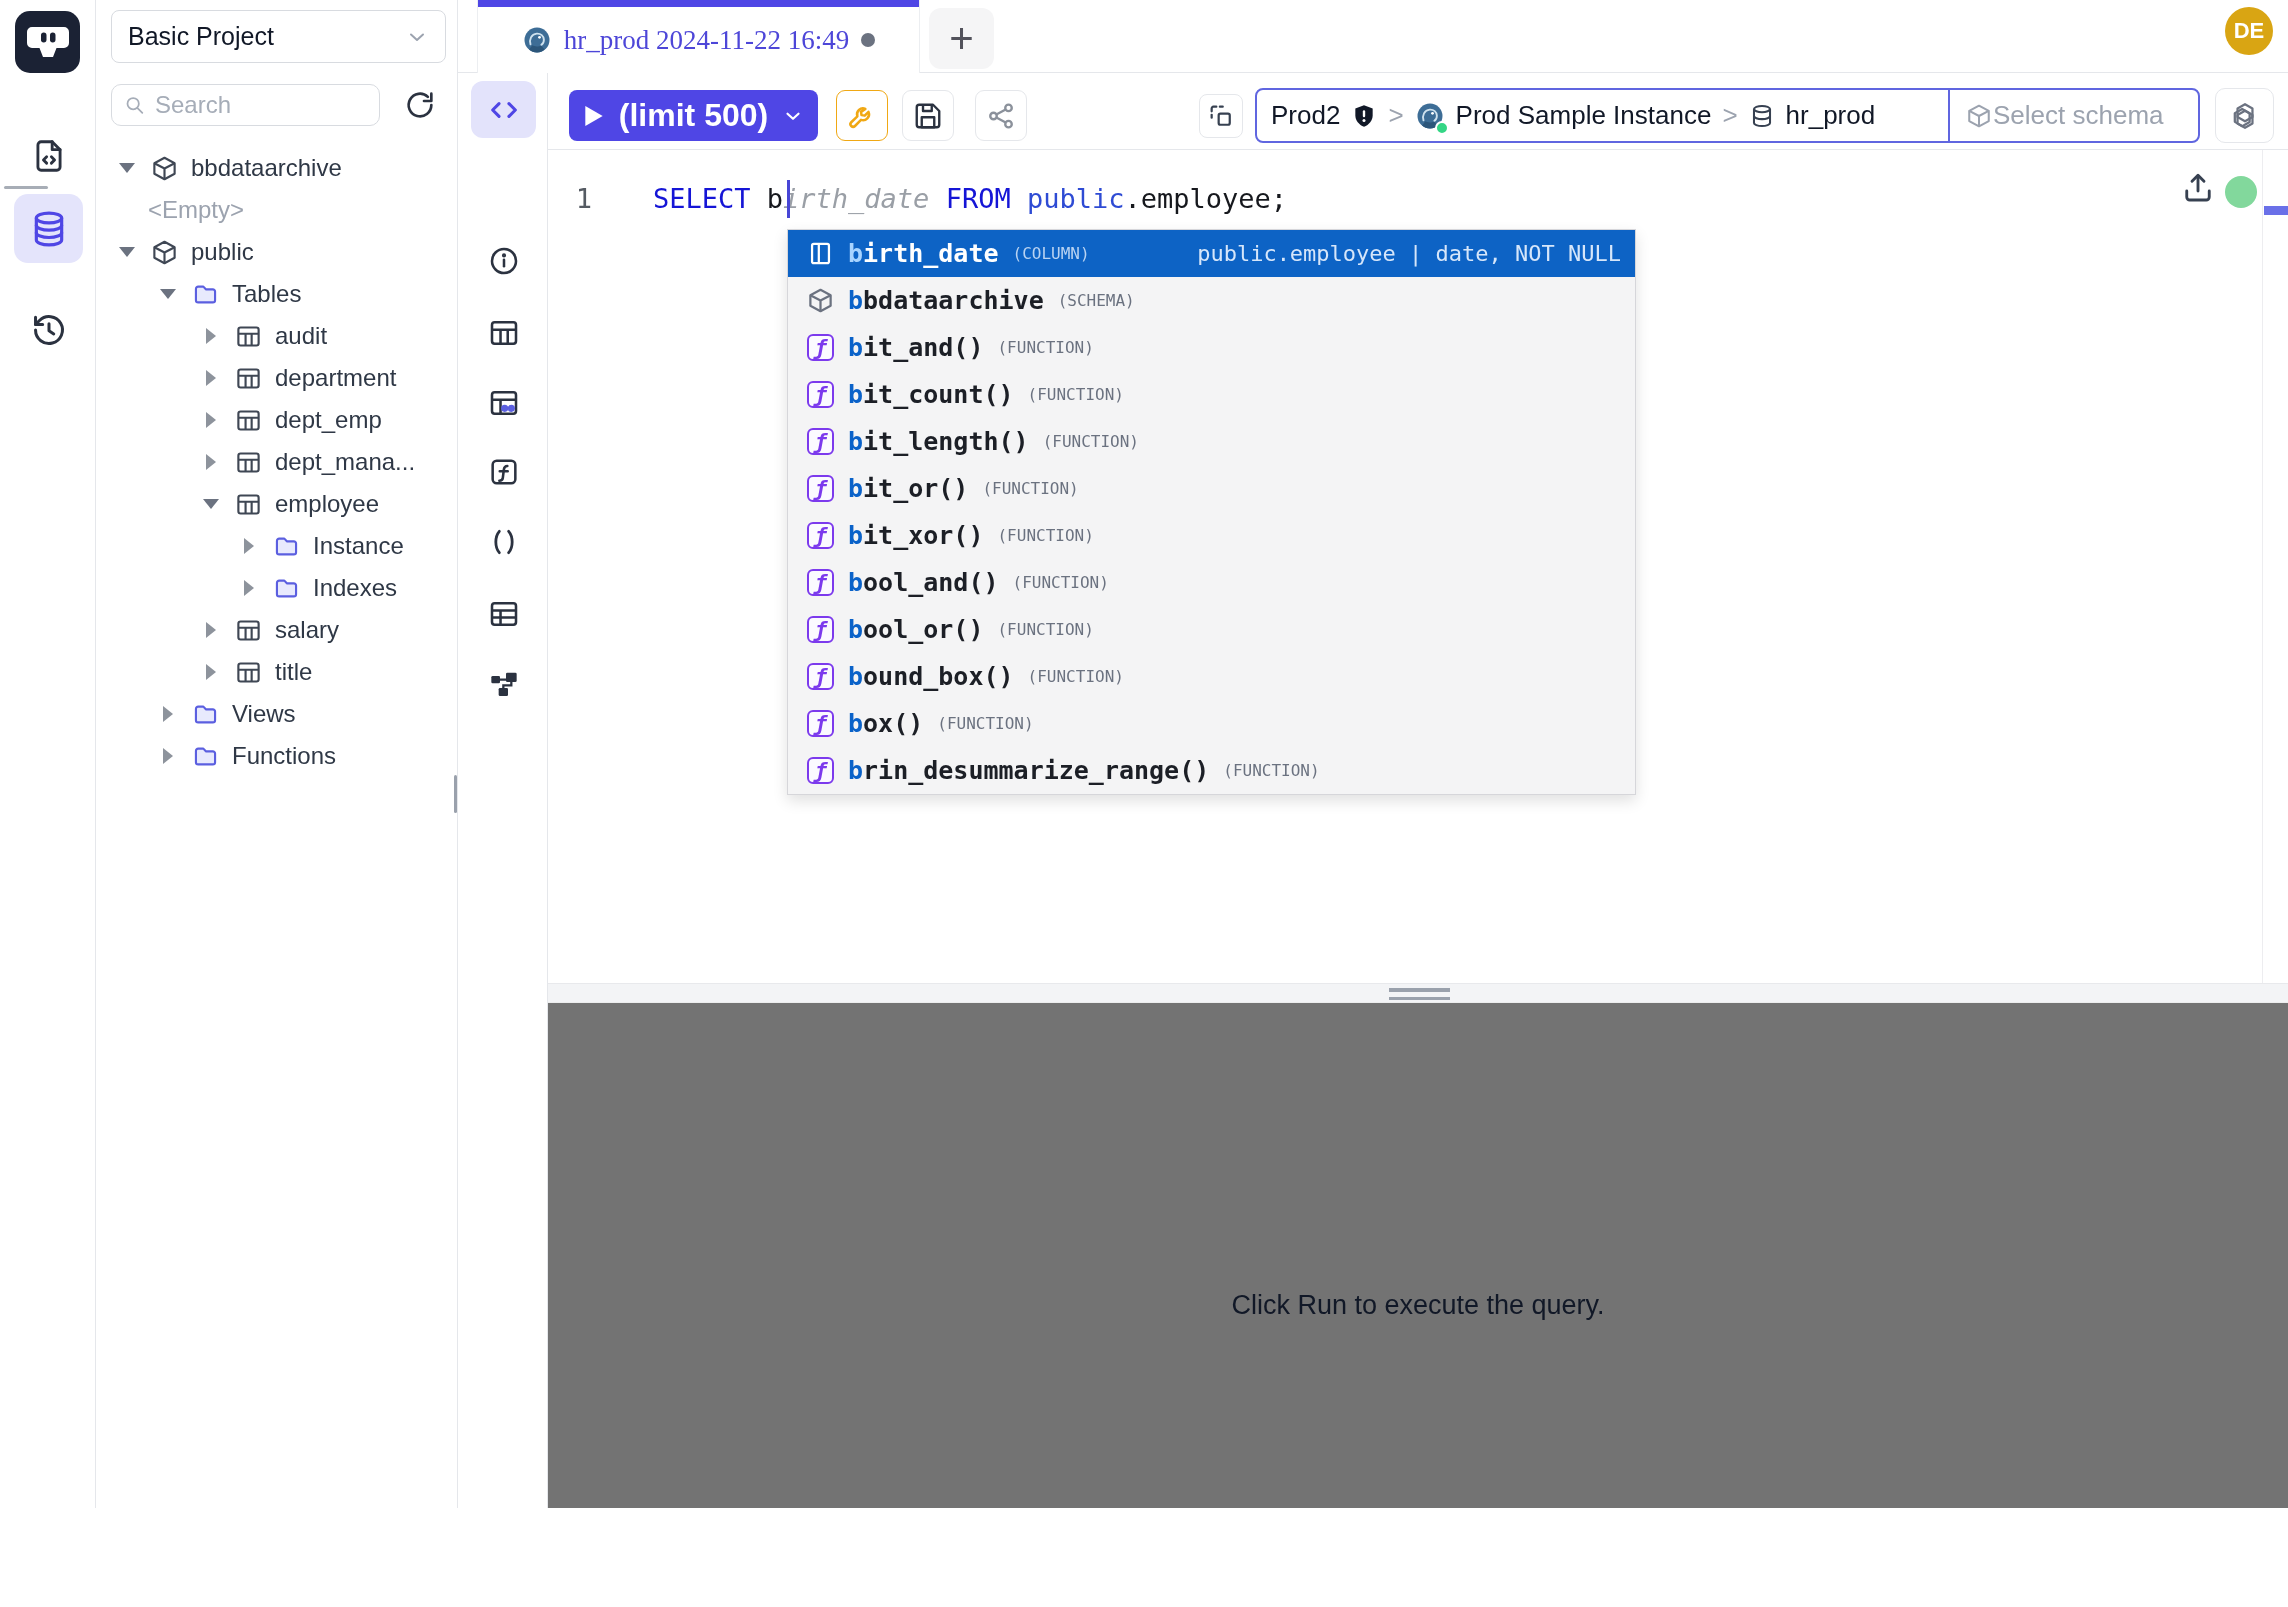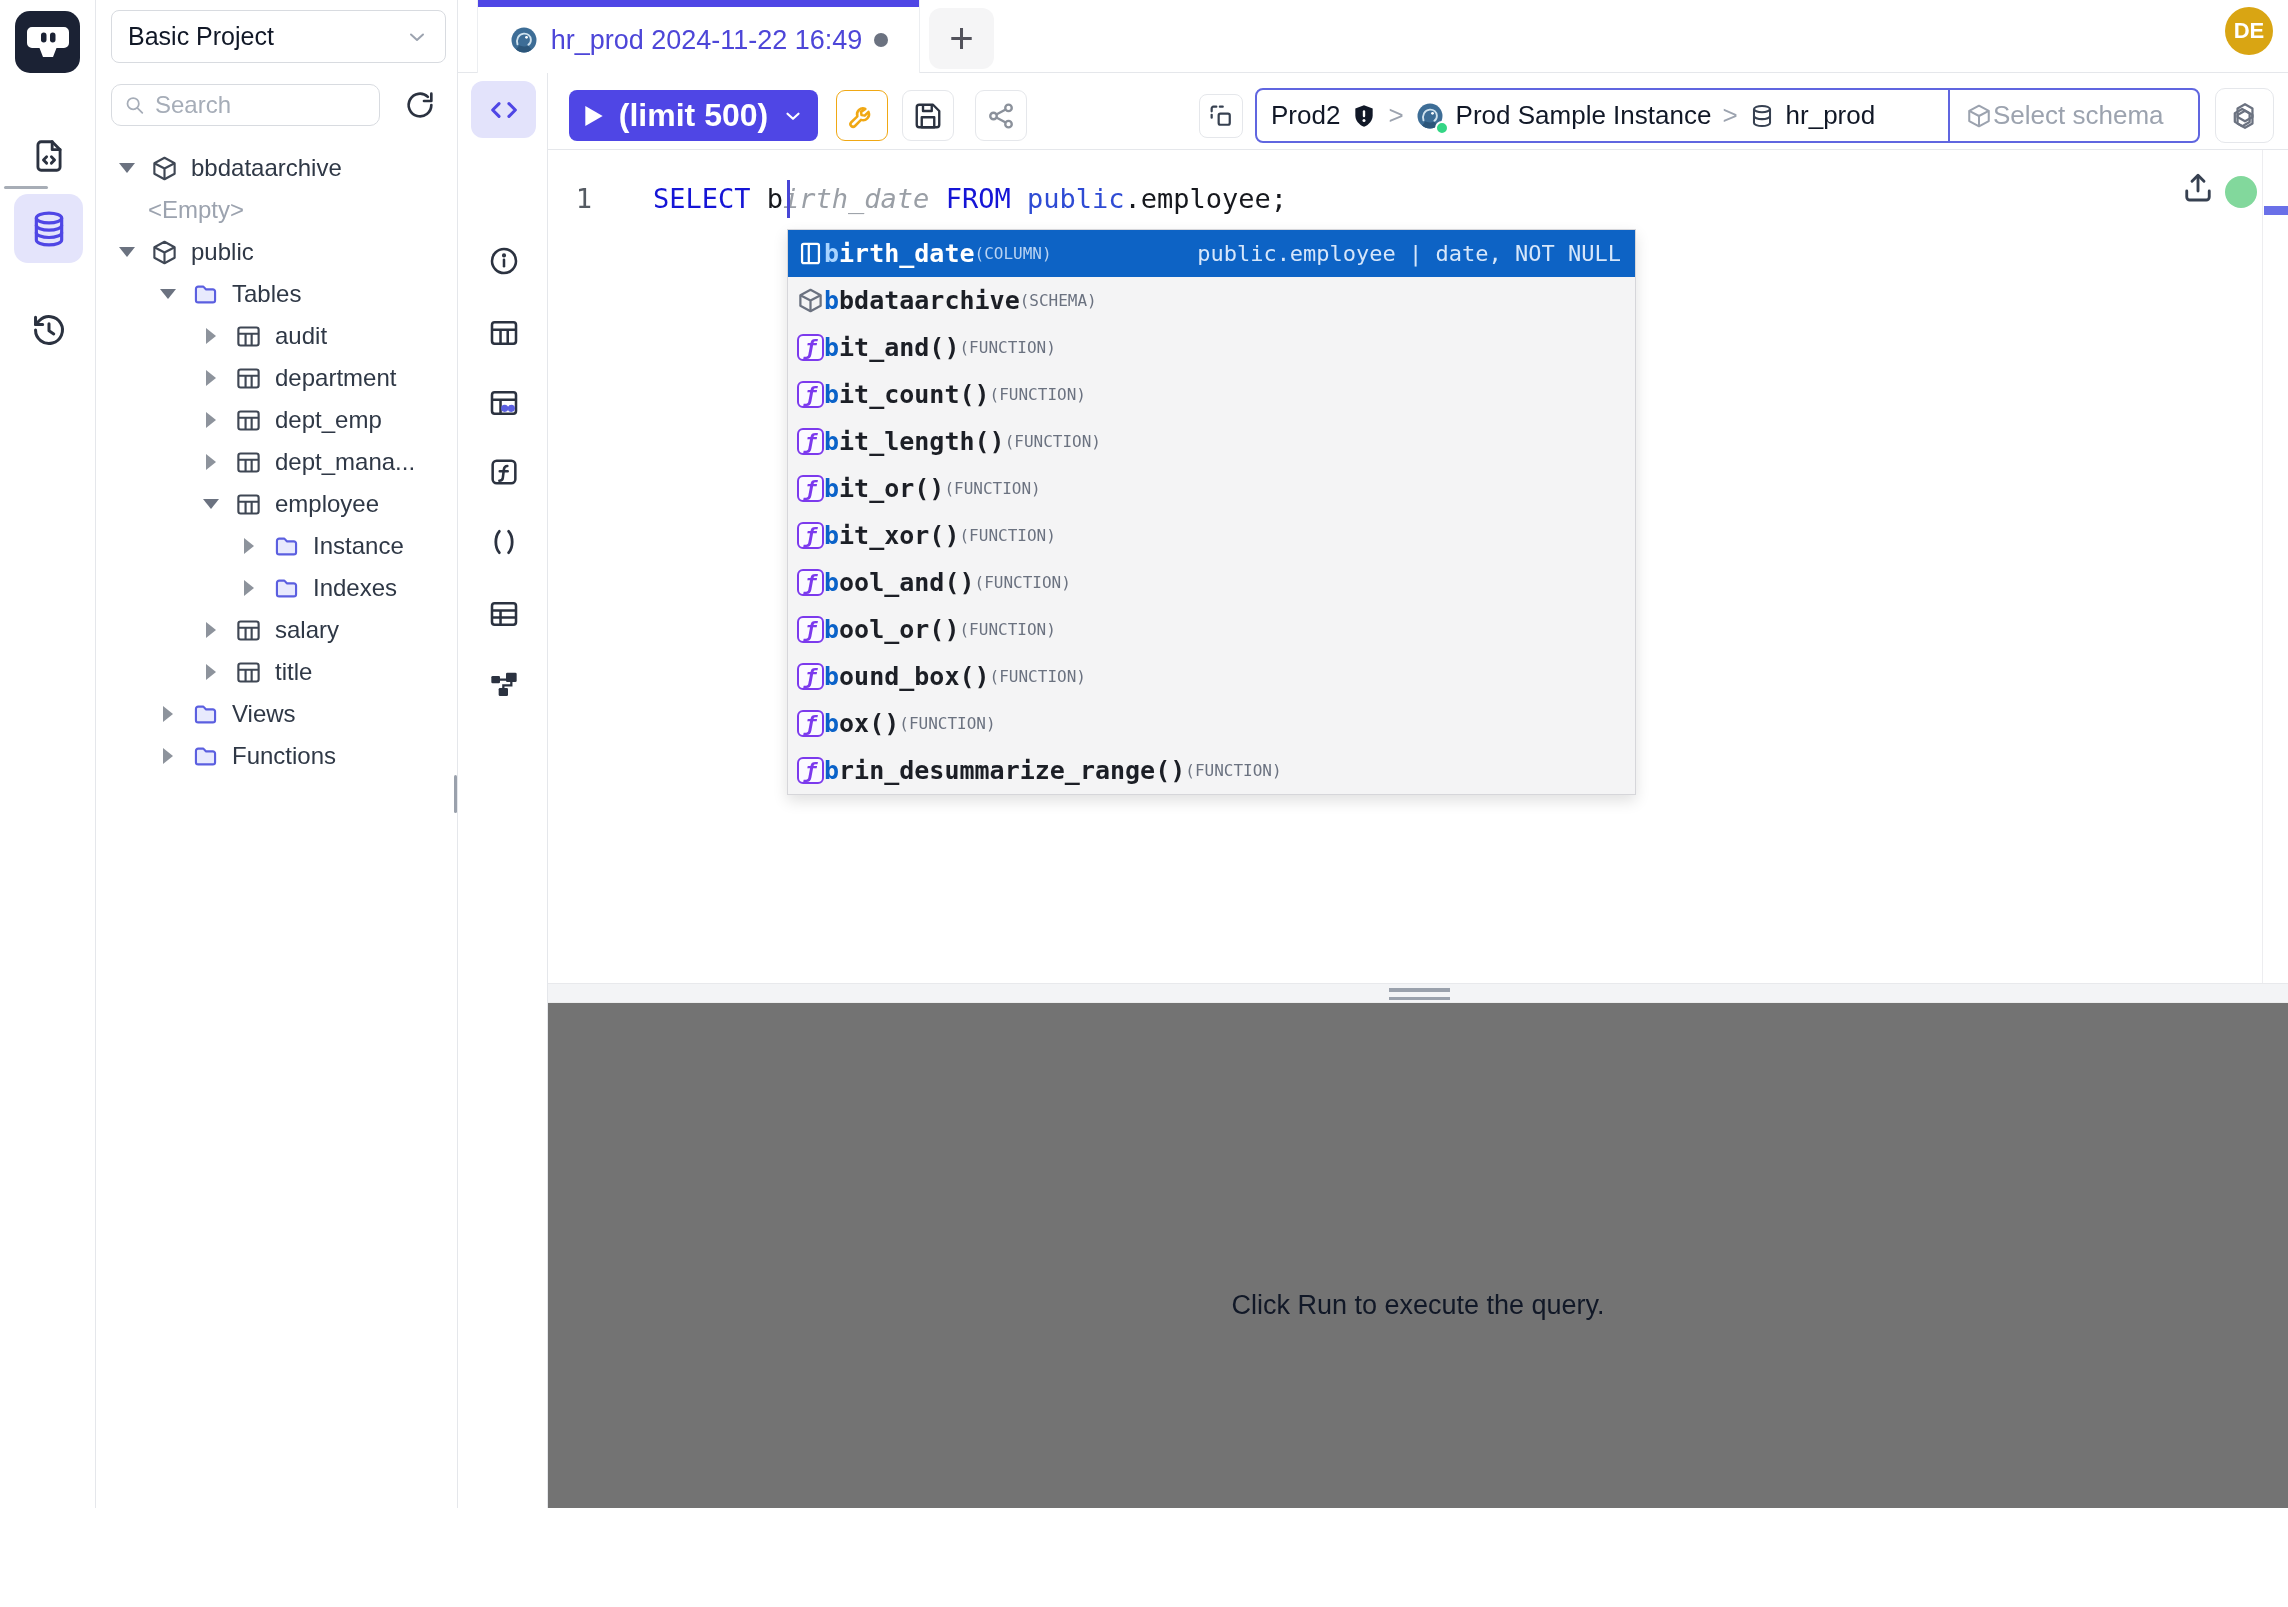--- a/index.html
+++ b/index.html
@@ -33,21 +33,21 @@
   .trow .tlabel { margin-left:13px; white-space:nowrap; }
   .padA { padding-left:20px; } .padB { padding-left:61px; } .padC { padding-left:104px; } .padD { padding-left:142px; }
   .trow.empty { padding-left:52px; color:#9ca3af; }
   .caret-down { width:0; height:0; border-left:8px solid transparent; border-right:8px solid transparent; border-top:10px solid #6b7280; }
   .caret-right { width:0; height:0; border-top:8px solid transparent; border-bottom:8px solid transparent; border-left:10px solid #8d939c; }
   .panel-resize { position:absolute; left:454px; top:775px; width:12px; height:38px; display:flex; gap:4px; }
   .panel-resize i { width:3px; height:100%; background:#9aa1ac; border-radius:2px; }
 
   
   .topbar { position:absolute; left:458px; top:0; width:1831px; height:73px; background:#fff; border-bottom:1px solid #e5e7eb; }
-  .tab { position:absolute; left:19px; top:0; width:443px; height:73px; background:#fff; border-left:1px solid #eceef1; border-right:1px solid #eceef1; }
+  .tab { position:absolute; left:19px; top:0; width:443px; height:73px; background:#fff; border-left:1px solid #eceef1; border-right:1px solid #eceef1;font-family:Liberation Serif, serif; }
   .tab .tab-accent { position:absolute; left:0; top:0; width:100%; height:7px; background:#4f46e5; }
   .tab .tab-inner { position:absolute; left:0; top:7px; width:100%; height:66px; display:flex; align-items:center; justify-content:center; gap:12px; }
   .tab .tab-title { font-size:27px; color:#4d46d8; white-space:nowrap; }
   .tab .dirty-dot { width:14px; height:14px; border-radius:50%; background:#6b7280; }
   .newtab { position:absolute; left:471px; top:8px; width:65px; height:61px; border-radius:12px; background:#f5f5f6; display:flex; align-items:center; justify-content:center; font-size:42px; font-weight:300; color:#52525b; line-height:1; }
   .avatar { position:absolute; right:16px; top:7px; width:48px; height:48px; border-radius:50%; background:#d9a513; color:#fff; font-size:22px; font-weight:bold; display:flex; align-items:center; justify-content:center; }
 
   
   .iconstrip { position:absolute; left:458px; top:73px; width:90px; height:1535px; background:#fff; border-right:1px solid #e5e7eb; }
   .strip-btn { position:absolute; left:13px; width:65px; height:57px; display:flex; align-items:center; justify-content:center; border-radius:12px; }
@@ -77,21 +77,21 @@
   .tok-schema { color:#2e4bd4; }
   .tok-ghost { color:#9a9fa6; font-style:italic; }
   .cursor { position:absolute; left:239px; top:30px; width:3px; height:38px; background:#4846d6; }
   .ov-line { position:absolute; left:1714px; top:0; width:1px; height:833px; background:#ededf0; }
   .ov-mark { position:absolute; left:1716px; top:56px; width:26px; height:9px; background:#6a70e8; }
   .exp-btn { position:absolute; left:1632px; top:20px; }
   .editor-status-dot { position:absolute; left:1677px; top:26px; width:32px; height:32px; border-radius:50%; background:#82d89c; }
 
   
   .suggest { position:absolute; left:239px; top:79px; width:849px; background:#f4f4f5; border:1px solid #d6d6da; box-shadow:0 6px 14px rgba(0,0,0,.12); }
-  .srow { height:47px; display:flex; align-items:center; gap:0; padding:0 14px 0 9px; font-size:25px; white-space:nowrap; }
+  .srow { height:47px; display:flex; align-items:center; gap:14px; padding:0 14px 0 19px; font-size:25px; white-space:nowrap; }
   .srow .sname { font-weight:bold; color:#1c1f26; }
   .srow .smatch { font-weight:bold; color:#0a62c9; }
   .srow .skind { color:#6b7280; font-size:16px; }
   .srow.selected { background:#0d63c5; }
   .srow.selected .sname { color:#ffffff; }
   .srow.selected .smatch { color:#a8d4ff; }
   .srow.selected .skind { color:#b9d3f2; }
   .srow.selected .sdetail { margin-left:auto; color:#d6e6fa; font-size:22px; }
   .ficon { width:27px; height:27px; border:2.5px solid #7c3aed; border-radius:6px; color:#7c3aed; display:flex; align-items:center; justify-content:center; font-size:21px; font-weight:bold; font-style:italic; flex:none; background:#fbfaff; }
 

